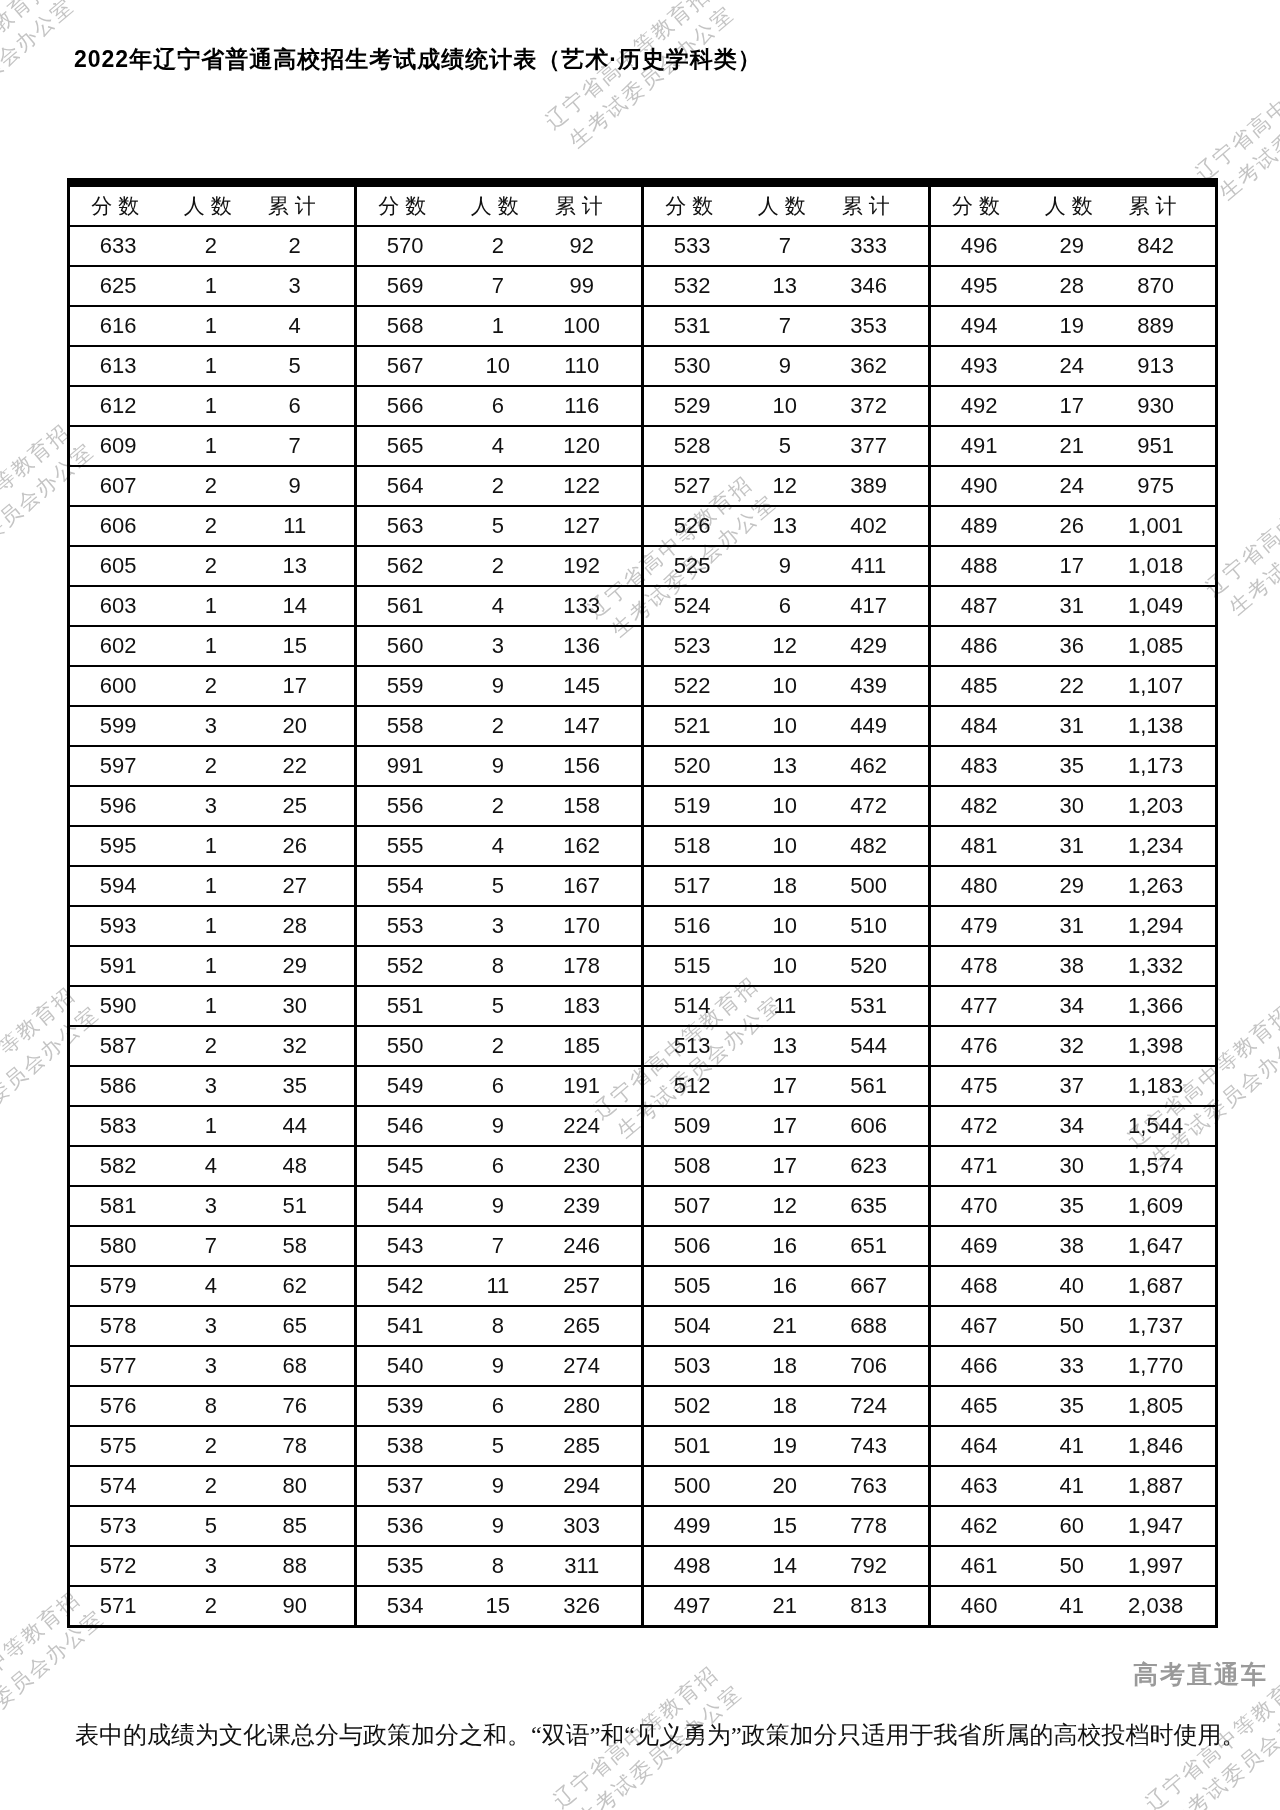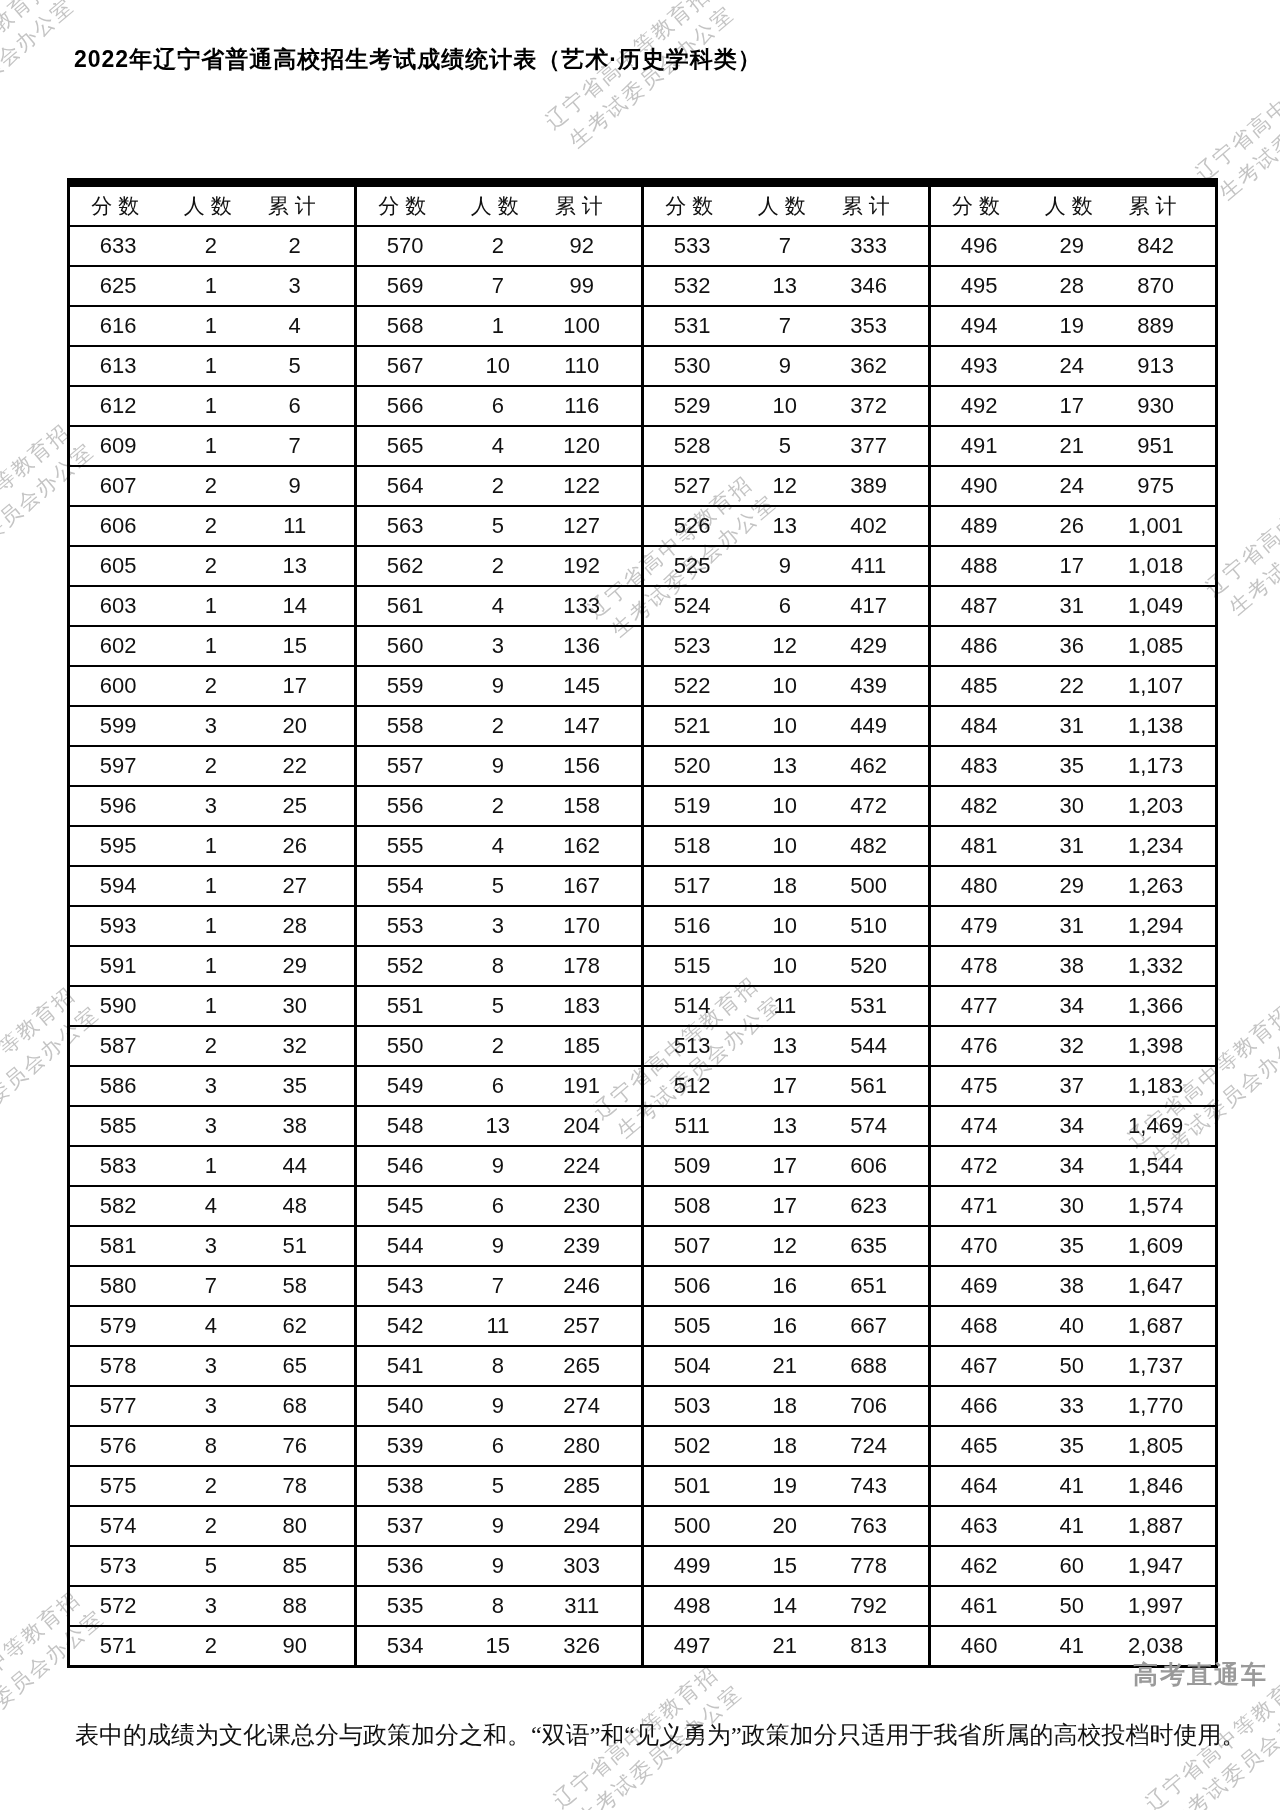--- a/index.html
+++ b/index.html
@@ -437,21 +437,21 @@
           <td class="gs">484</td>
           <td>31</td>
           <td>1,138</td>
           <td></td>
         </tr>
         <tr>
           <td>597</td>
           <td>2</td>
           <td>22</td>
           <td></td>
-          <td class="gs">557</td>
+          <td class="gs">991</td>
           <td>9</td>
           <td>156</td>
           <td></td>
           <td class="gs">520</td>
           <td>13</td>
           <td>462</td>
           <td></td>
           <td class="gs">483</td>
           <td>35</td>
           <td>1,173</td>
@@ -592,38 +592,20 @@
           <td>6</td>
           <td>191</td>
           <td></td>
           <td class="gs">512</td>
           <td>17</td>
           <td>561</td>
           <td></td>
           <td class="gs">475</td>
           <td>37</td>
           <td>1,183</td>
-          <td></td>
-        </tr>
-        <tr>
-          <td>585</td>
-          <td>3</td>
-          <td>38</td>
-          <td></td>
-          <td class="gs">548</td>
-          <td>13</td>
-          <td>204</td>
-          <td></td>
-          <td class="gs">511</td>
-          <td>13</td>
-          <td>574</td>
-          <td></td>
-          <td class="gs">474</td>
-          <td>34</td>
-          <td>1,469</td>
           <td></td>
         </tr>
         <tr>
           <td>583</td>
           <td>1</td>
           <td>44</td>
           <td></td>
           <td class="gs">546</td>
           <td>9</td>
           <td>224</td>

